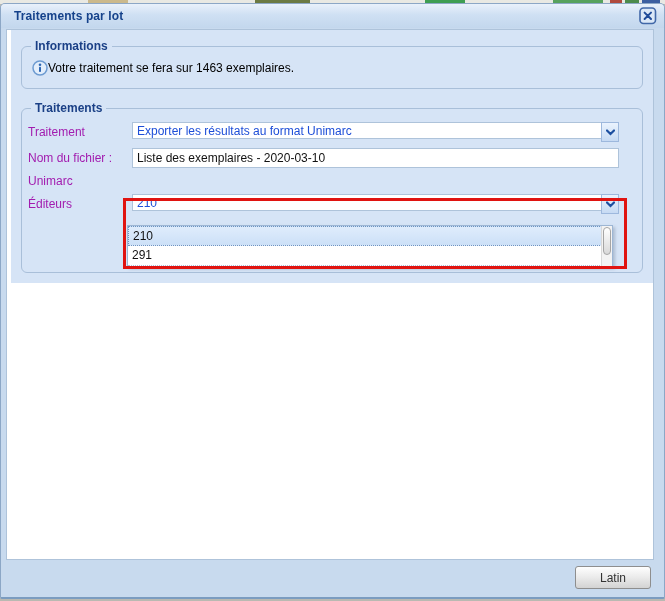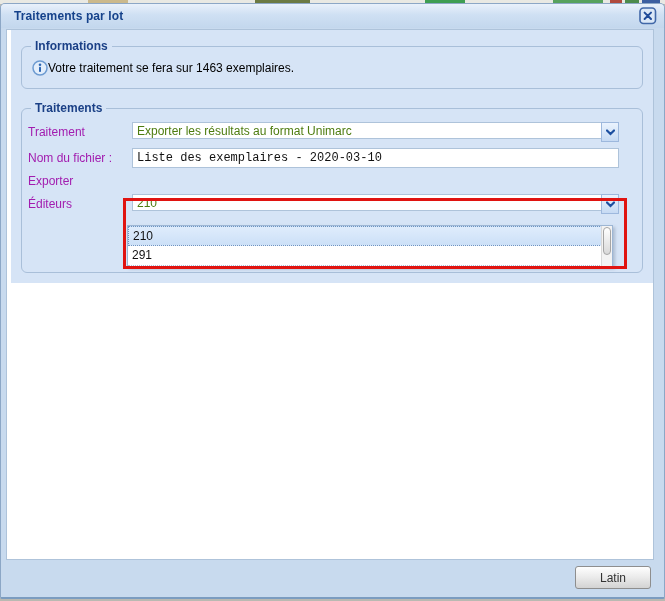--- a/index.html
+++ b/index.html
@@ -45,26 +45,26 @@
     font-size:12px;font-weight:bold;color:#1b4086;
     margin-left:7px;padding:0 4px;
   }
   .info-row{display:flex;align-items:center;padding:5px 6px 8px 8px;font-size:12px;color:#000;}
   .info-text{white-space:nowrap;}
 
   .form-row{display:flex;align-items:center;margin:5px 2px 6px 2px;}
   .form-row label{width:104px;flex-shrink:0;font-size:12px;color:#a21caf;padding-left:2px;}
   .text-input{
     width:487px;height:20px;box-sizing:border-box;border:1px solid #aec3da;background:#fff;
-    font-family:Liberation Mono, monospace;font-size:12px;color:#111;padding:0 4px;outline:none;
+    font-family:Liberation Sans, sans-serif;font-size:12px;color:#111;padding:0 4px;outline:none;
   }
   .combo{display:flex;width:487px;height:20px;box-sizing:border-box;}
   .combo-input{
     flex:1;min-width:0;height:17px;box-sizing:border-box;border:1px solid #aec3da;border-right:none;
-    background:#fff;font-family:"Liberation Sans",sans-serif;font-size:12px;color:#4d7c0f;padding:0 4px;outline:none;
+    background:#fff;font-family:"Liberation Sans",sans-serif;font-size:12px;color:#1d4ed8;padding:0 4px;outline:none;
   }
   .combo-trigger{
     width:18px;height:20px;box-sizing:border-box;flex-shrink:0;cursor:pointer;
     border:1px solid #9db8dd;background:linear-gradient(#eaf3fe,#c6daf3);
     display:flex;align-items:center;justify-content:center;
   }
   .fs2-pad{height:48px;} 
 
   
   .dropdown-list{
@@ -159,21 +159,21 @@
             </span>
           </div>
         </div>
 
         <div class="form-row">
           <label>Nom du fichier :</label>
           <input class="text-input" value="Liste des exemplaires - 2020-03-10" style="">
         </div>
 
         <div class="form-row">
-          <label>Exporter</label>
+          <label>Unimarc</label>
         </div>
 
         <div class="form-row">
           <label>Éditeurs</label>
           <div class="combo">
             <input class="combo-input" readonly="" value="210" style="">
             <span class="combo-trigger">
               <svg width="9" height="7" viewBox="0 0 9 7">
                   <path d="M1 1.5 L4.5 5 L8 1.5" fill="none" stroke="#1c4fa0" stroke-width="2.2" stroke-linecap="round"></path>
                 </svg>

